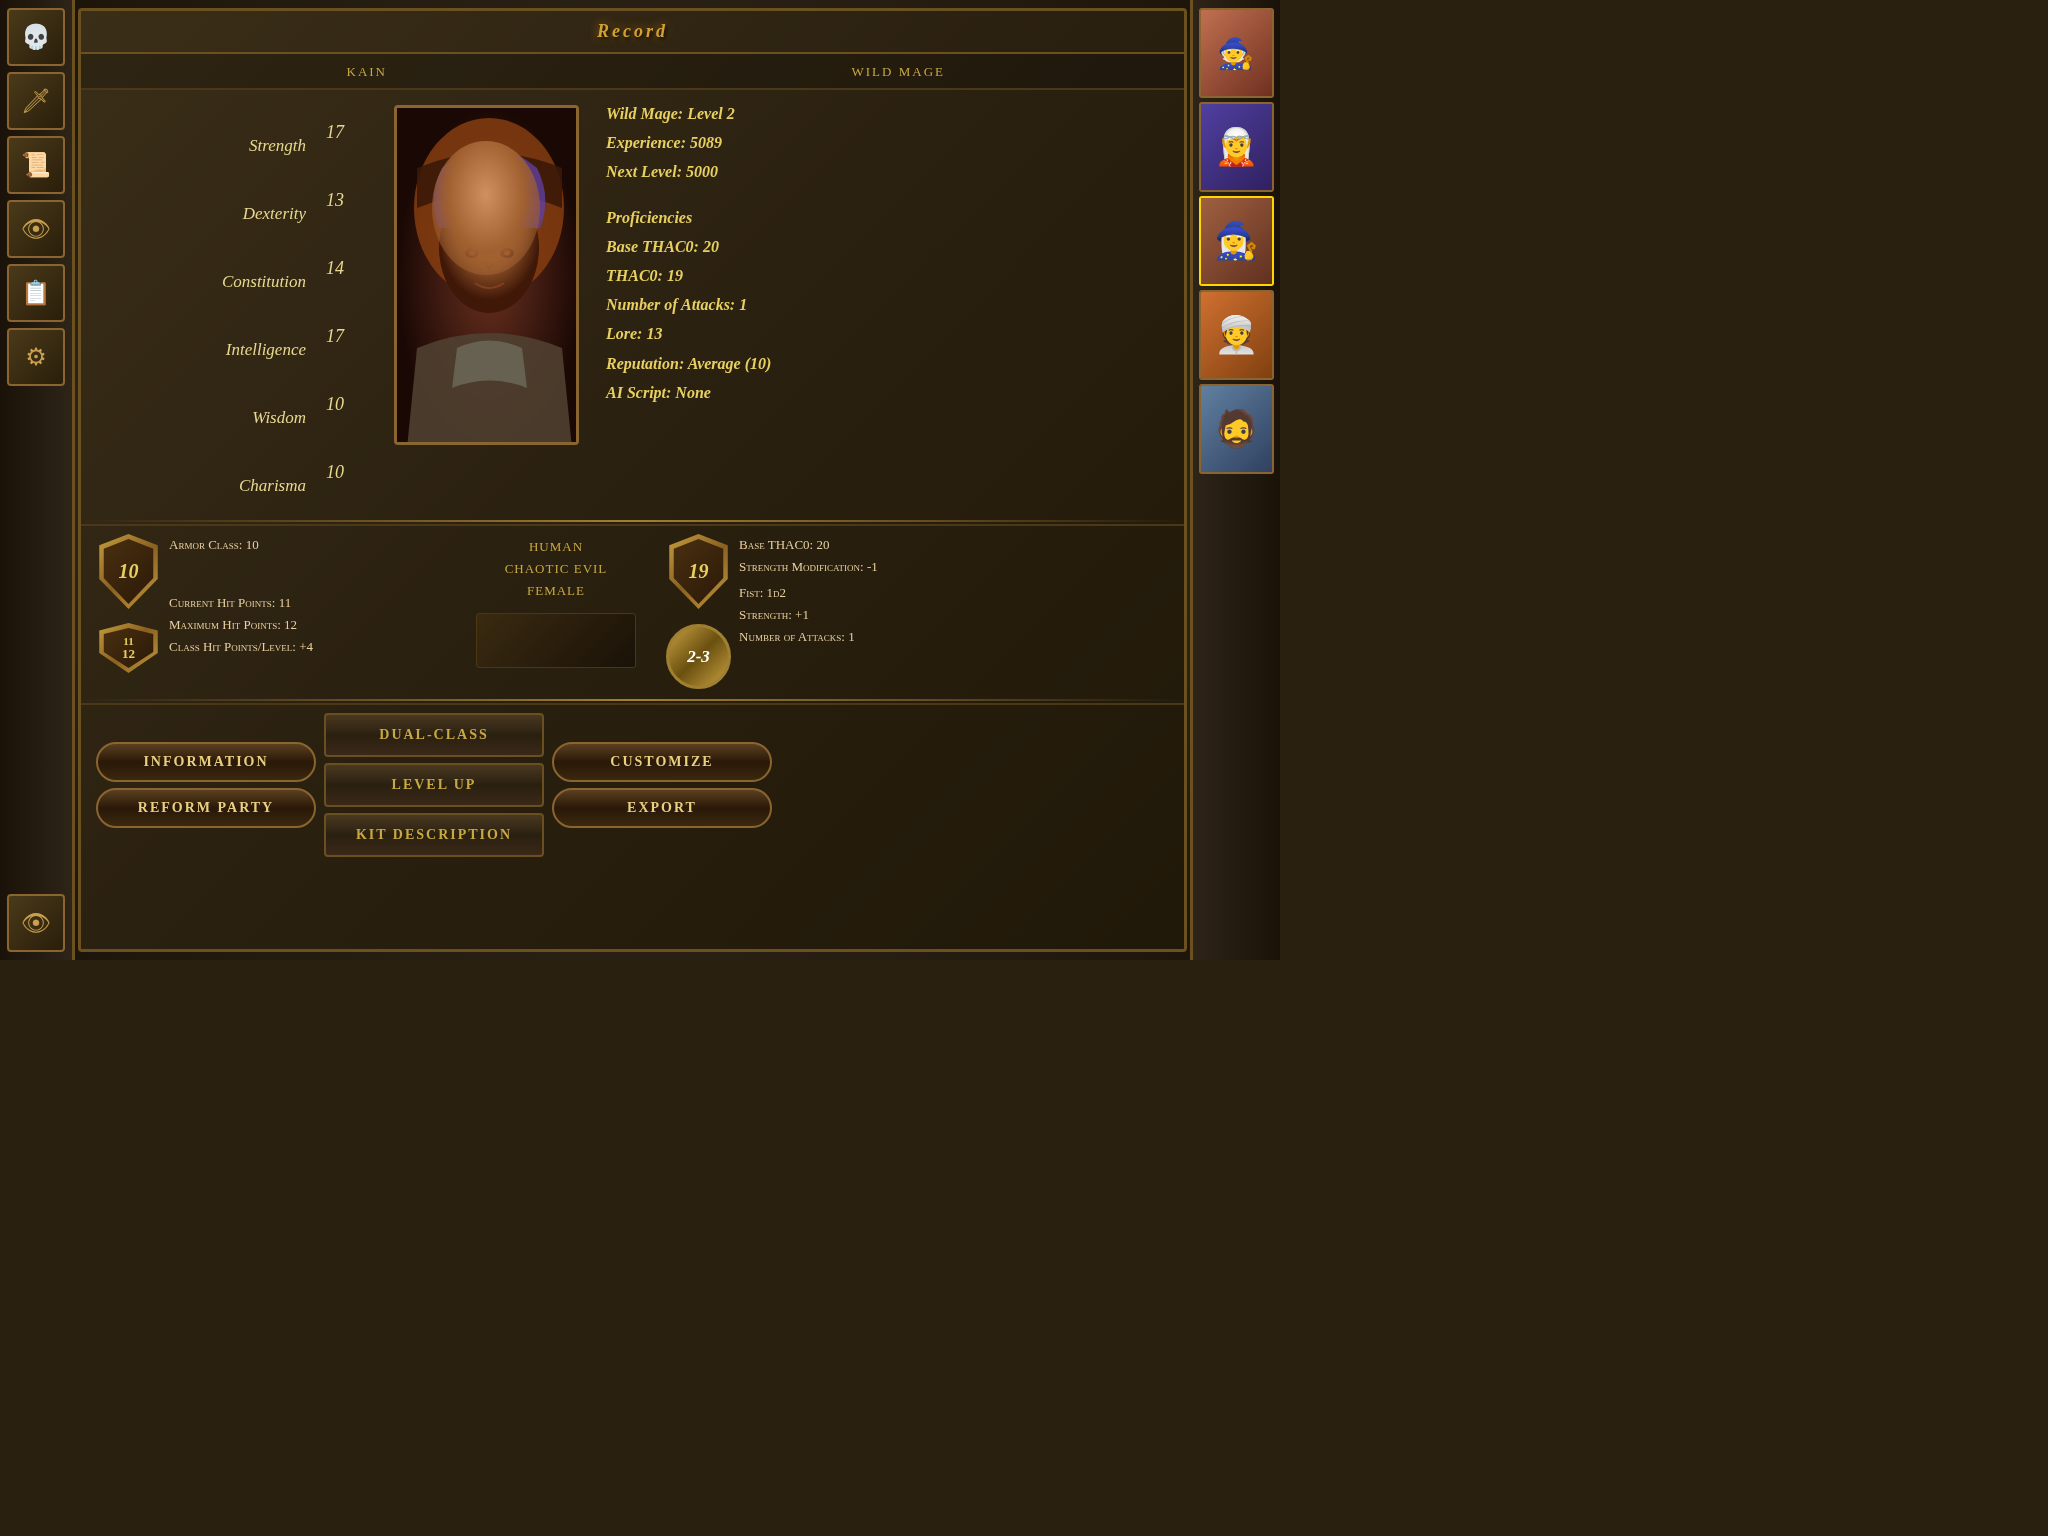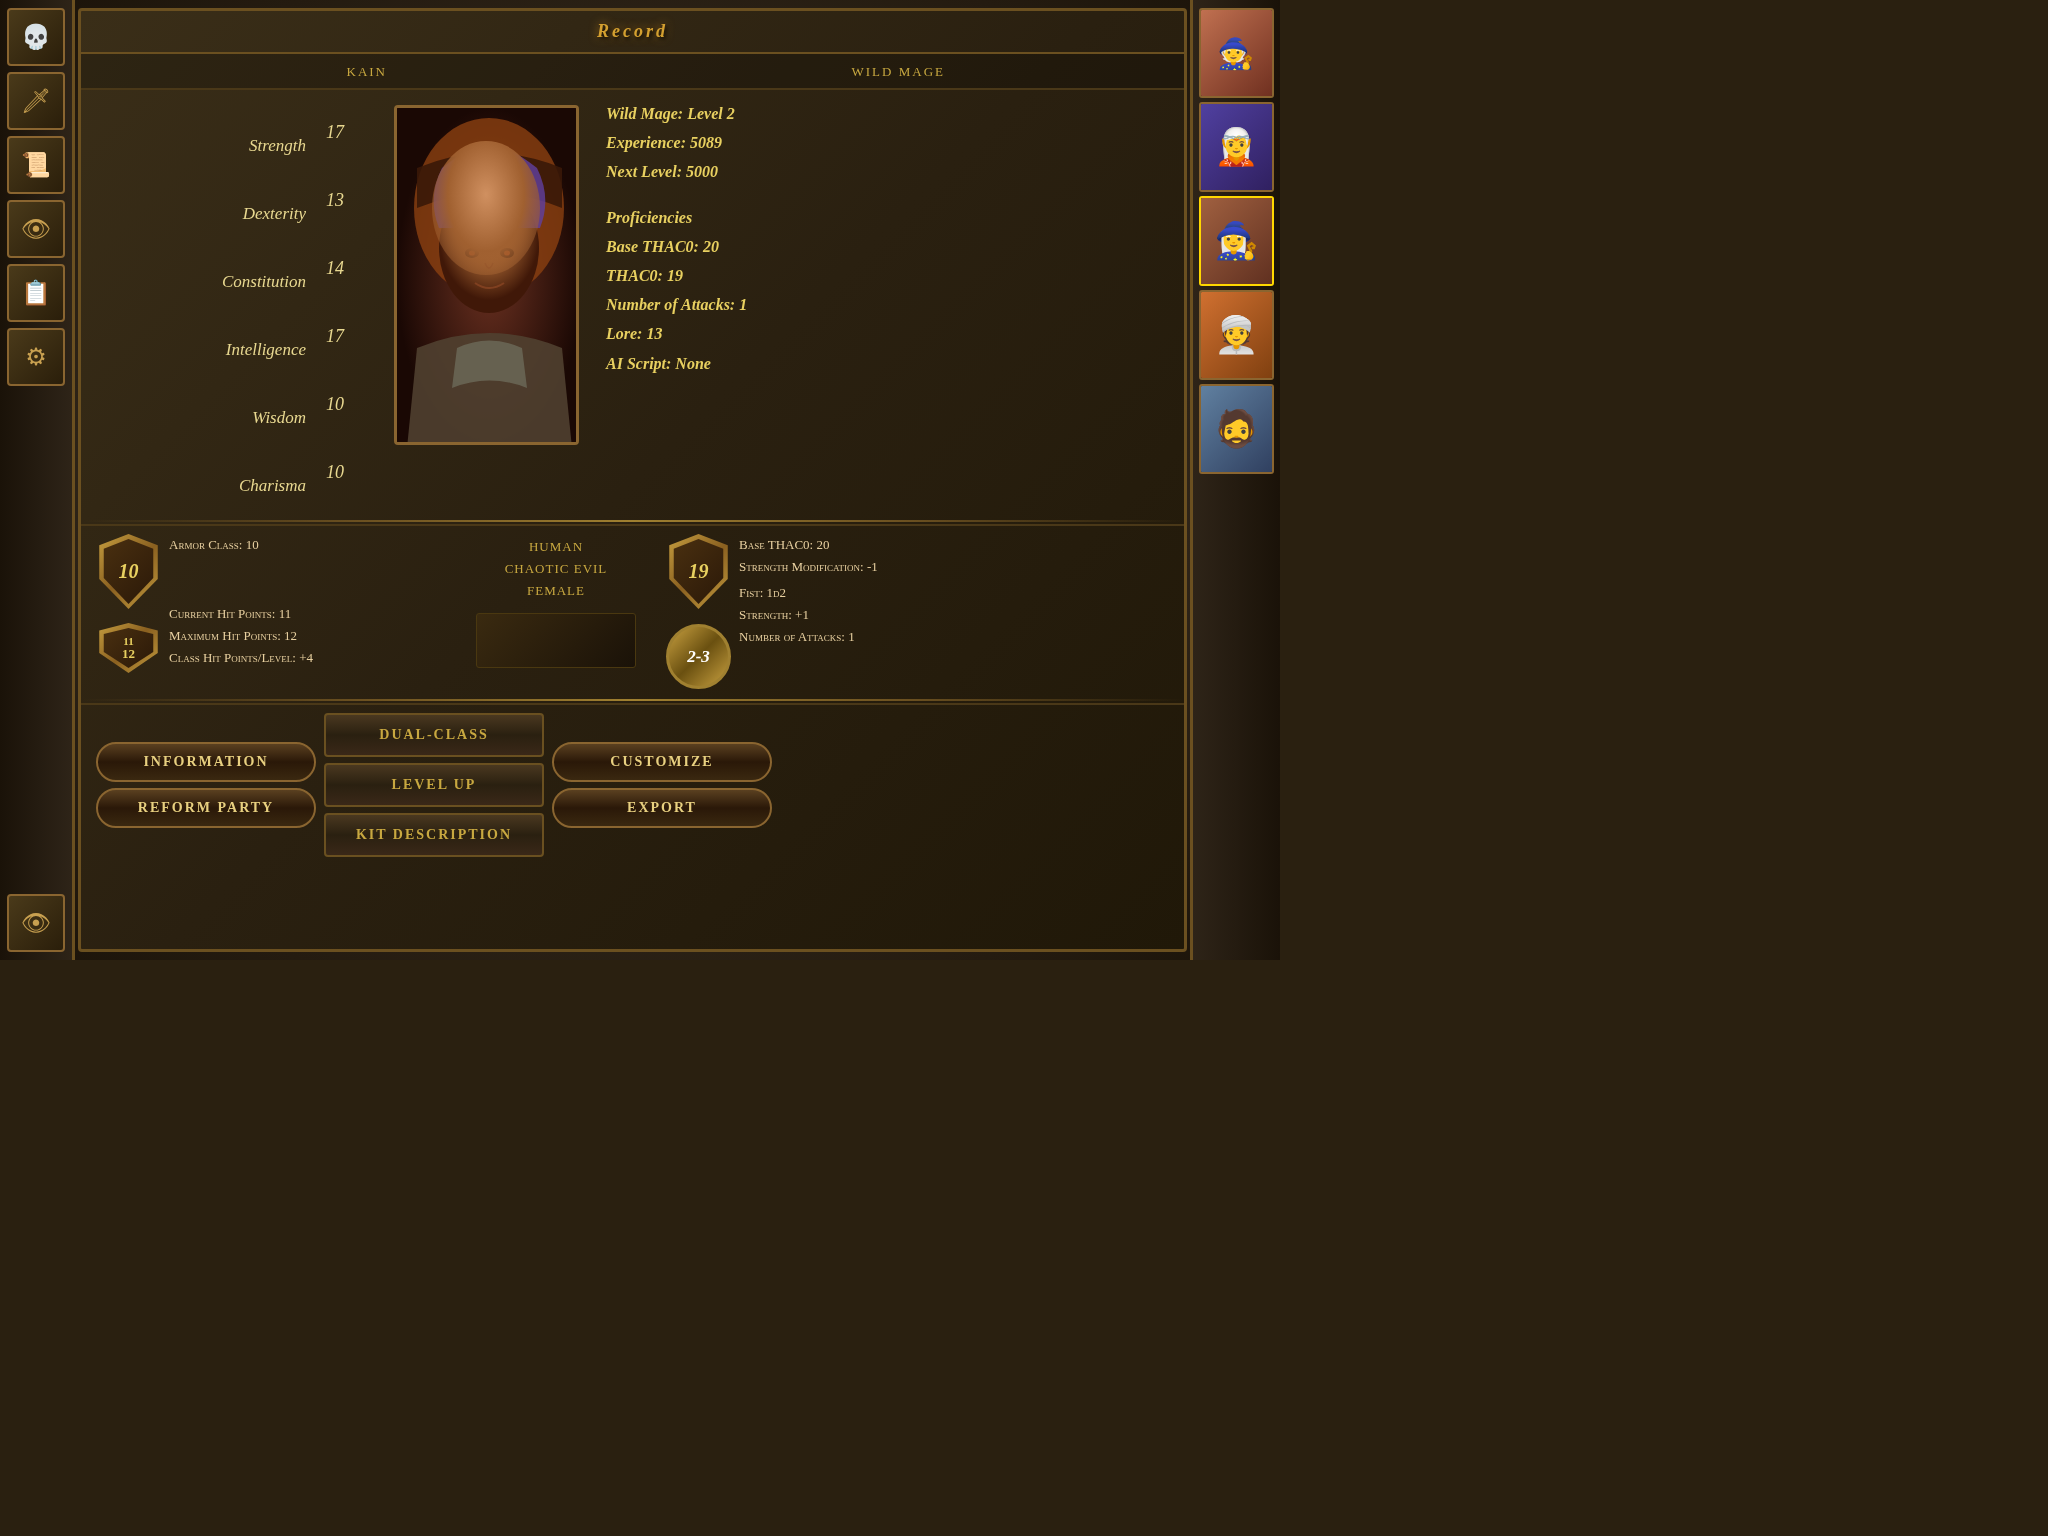--- a/index.html
+++ b/index.html
@@ -554,20 +554,21 @@
         <span class="char-info-line">Experience: 5089</span>
         <span class="char-info-line">Next Level: 5000</span>
       </div>
       <div class="proficiencies-section">
         <div class="char-info-text">
           <span class="char-info-line">Proficiencies</span>
           <span class="char-info-line">Base THAC0: 20</span>
           <span class="char-info-line">THAC0: 19</span>
           <span class="char-info-line">Number of Attacks: 1</span>
           <span class="char-info-line">Lore: 13</span>
+          <span class="char-info-line">Reputation: Average (10)</span>
           <span class="char-info-line">AI Script: None</span>
         </div>
       </div>
     </div>
   </div>
 
   <div class="divider-h"></div>
 
   <div class="bottom-info">
 
@@ -578,21 +579,21 @@
         </div>
         <div class="shield-large" style="width:65px; height:50px; margin-top:4px; background: linear-gradient(135deg, #c8a040 0%, #8a6020 50%, #c8a040 100%); clip-path: polygon(50% 0%, 95% 15%, 95% 60%, 50% 100%, 5% 60%, 5% 15%);">
           <div style="position:relative; z-index:1; text-align:center; line-height:1.1;">
             <span style="color:#e8d060; font-size:11px; font-weight:bold; display:block;">11</span>
             <span style="color:#e8d060; font-size:13px; font-weight:bold; display:block;">12</span>
           </div>
         </div>
       </div>
       <div class="info-text-block">
         <div class="info-text"><span>Armor Class: 10</span></div>
-        <div style="margin-top: 47px;">
+        <div style="margin-top: 36px;">
           <div class="info-text">Current Hit Points: 11</div>
           <div class="info-text">Maximum Hit Points: 12</div>
           <div class="info-text">Class Hit Points/Level: +4</div>
         </div>
       </div>
     </div>
 
     <div class="bottom-center">
       <span class="race-text">HUMAN</span>
       <span class="align-text">CHAOTIC EVIL</span>

